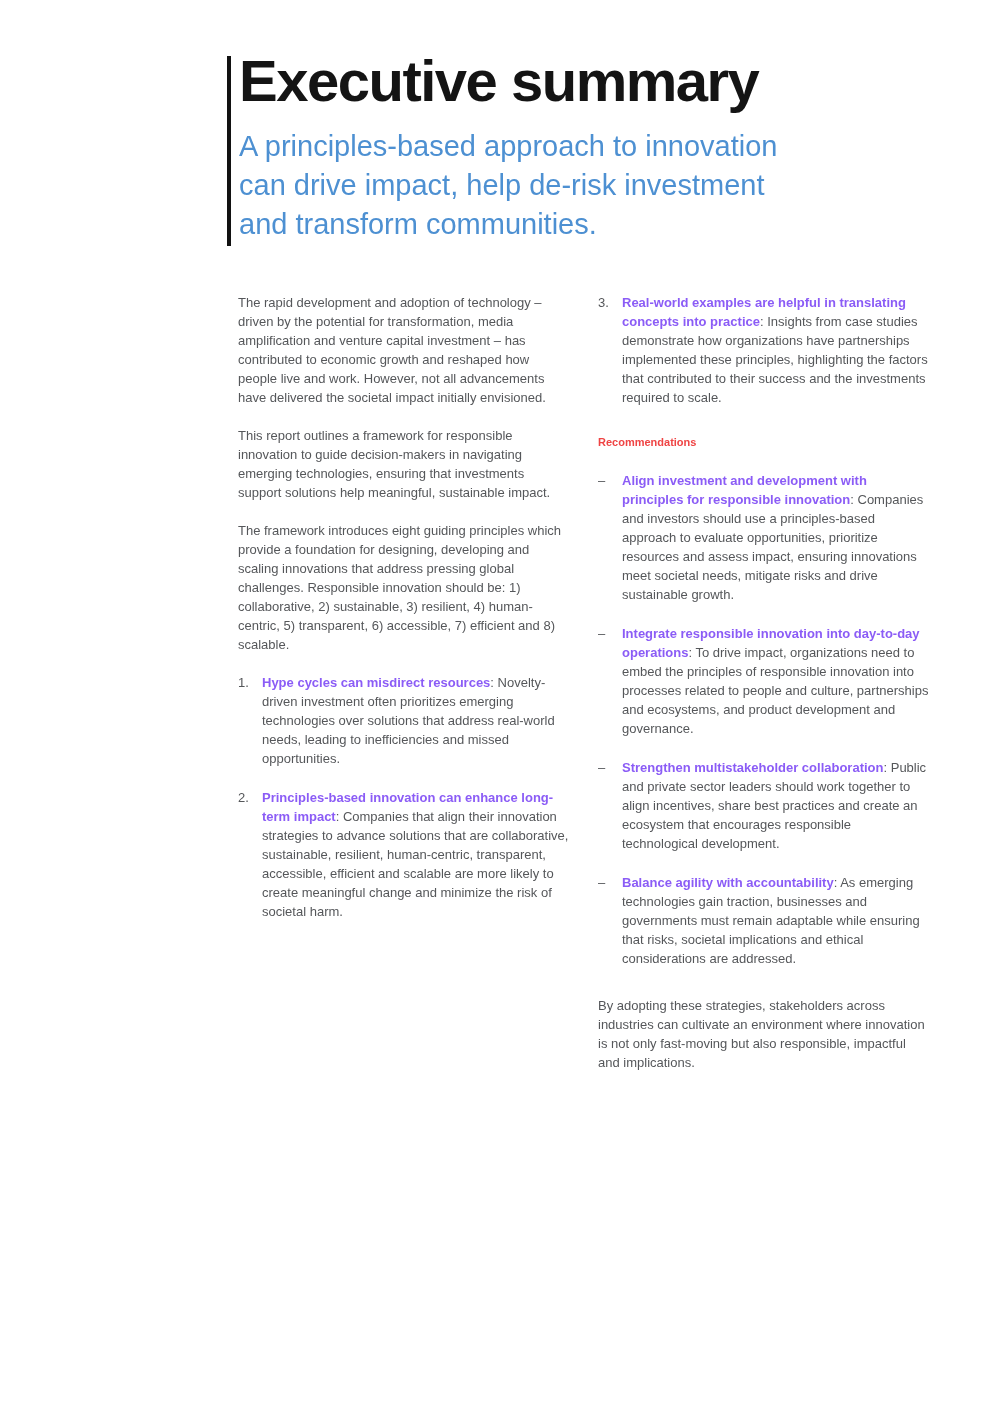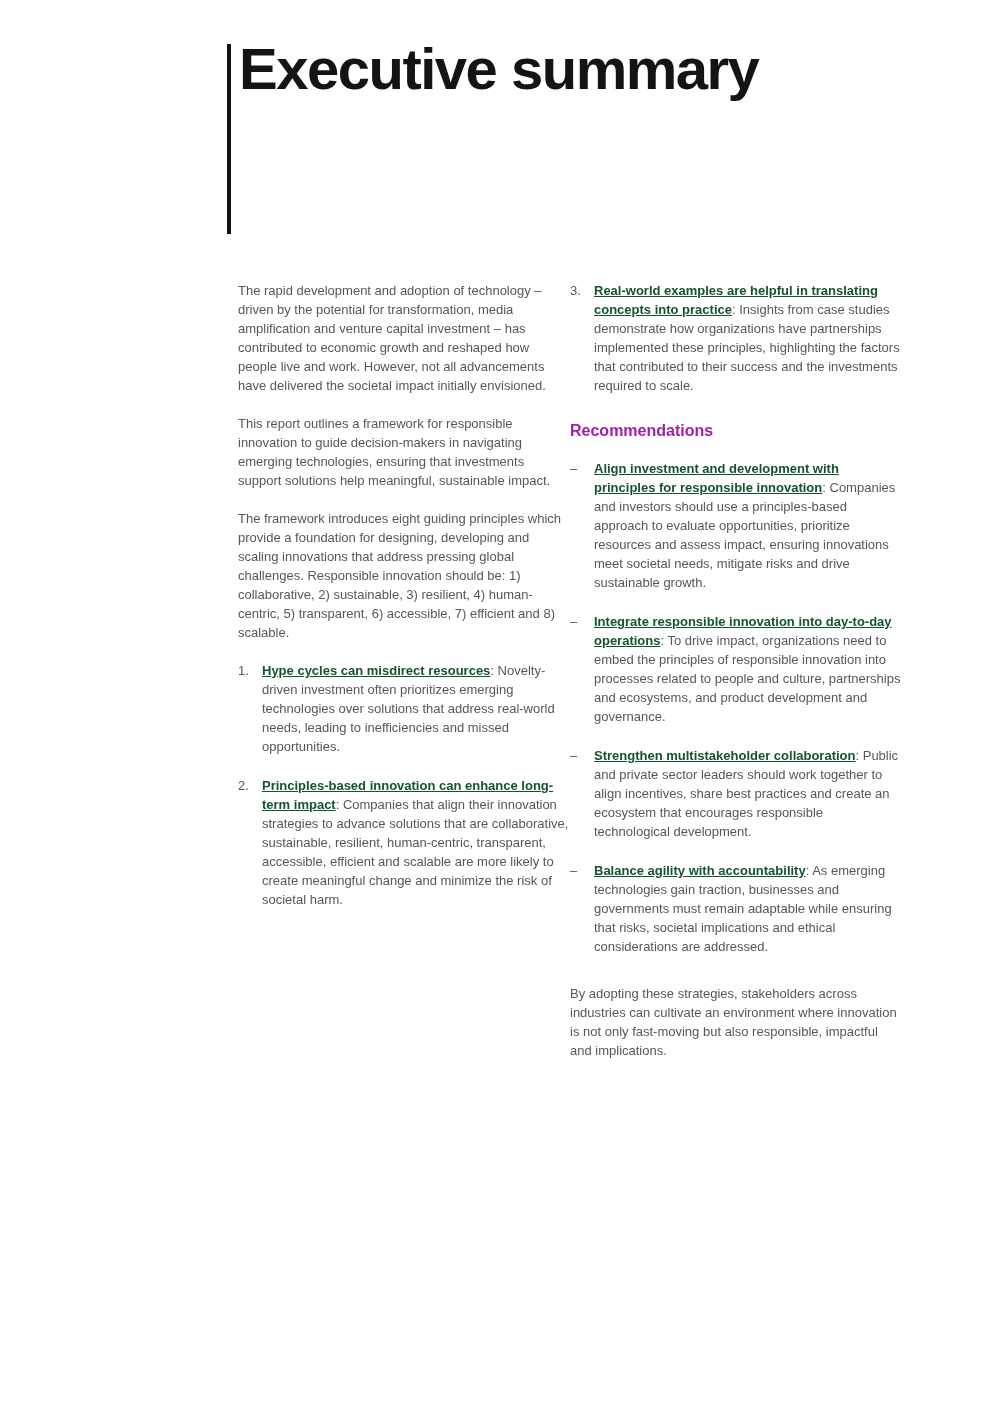--- a/index.html
+++ b/index.html
@@ -1,21 +1,21 @@
 <!DOCTYPE html>
 <html><head>
 <meta charset="utf-8">
 <style>
   * { box-sizing: border-box; }
   html, body { margin: 0; padding: 0; background: #ffffff; }
   .page {
     position: relative;
     width: 992px;
     height: 1239px;
-    margin: 0 auto;
+    margin: 12px auto;
     background: #ffffff;
     font-family: "Liberation Sans", sans-serif;
     overflow: hidden;
   }
 
   
   .accent-bar {
     position: absolute;
     left: 227px;
     top: 44px;
@@ -45,51 +45,51 @@
     color: #4d90d2;
   }
 
   
   .columns {
     position: absolute;
     left: 238px;
     top: 281px;
     width: 692px;
     display: flex;
+    gap: 28px;
     font-size: 13px;
     line-height: 19px;
     color: #55575a;
   }
   .col { width: 332px; }
 
   .body-para { margin: 0 0 19px 0; }
   .closing-para { margin-top: 28px; }
 
   .sec-heading {
-    font-size: 16px;
+    font-size: 11px;
     font-weight: 700;
-    color: #a21caf;
+    color: #ef4444;
     margin: 26px 0 19px 0;
   }
   .col > .sec-heading:first-child { margin-top: 0; }
 
   .li {
     position: relative;
     padding-left: 24px;
     margin: 0 0 20px 0;
   }
   .li .marker {
     position: absolute;
     left: 0;
     top: 0;
   }
   .lead {
     font-weight: 700;
-    color: #14532d;
-    text-decoration: underline;
+    color: #8b5cf6;
   }
 
   
   .footer {
     position: absolute;
     top: 1344px;
     right: 62px;
     display: flex;
     align-items: baseline;
     font-size: 11.5px;
@@ -102,20 +102,25 @@
 </style>
 </head>
 <body>
 
 <div class="page">
 
   <div class="accent-bar"></div>
 
   <header class="masthead">
     <h1 class="doc-title">Executive summary</h1>
+    <p class="doc-subtitle">
+      <span>A principles-based approach to innovation</span><br>
+      <span>can drive impact, help de-risk investment</span><br>
+      <span>and transform communities.</span>
+    </p>
   </header>
 
   <main class="columns">
 
     <section class="col">
       <p class="body-para">The rapid development and adoption of technology – driven by the potential for transformation, media amplification and venture capital investment – has contributed to economic growth and reshaped how people live and work. However, not all advancements have delivered the societal impact initially envisioned.</p>
       <p class="body-para">This report outlines a framework for responsible innovation to guide decision-makers in navigating emerging technologies, ensuring that investments support solutions help meaningful, sustainable impact.</p>
       <p class="body-para">The framework introduces eight guiding principles which provide a foundation for designing, developing and scaling innovations that address pressing global challenges. Responsible innovation should be: 1) collaborative, 2) sustainable, 3) resilient, 4) human-centric, 5) transparent, 6) accessible, 7) efficient and 8) scalable.</p>
 
 

